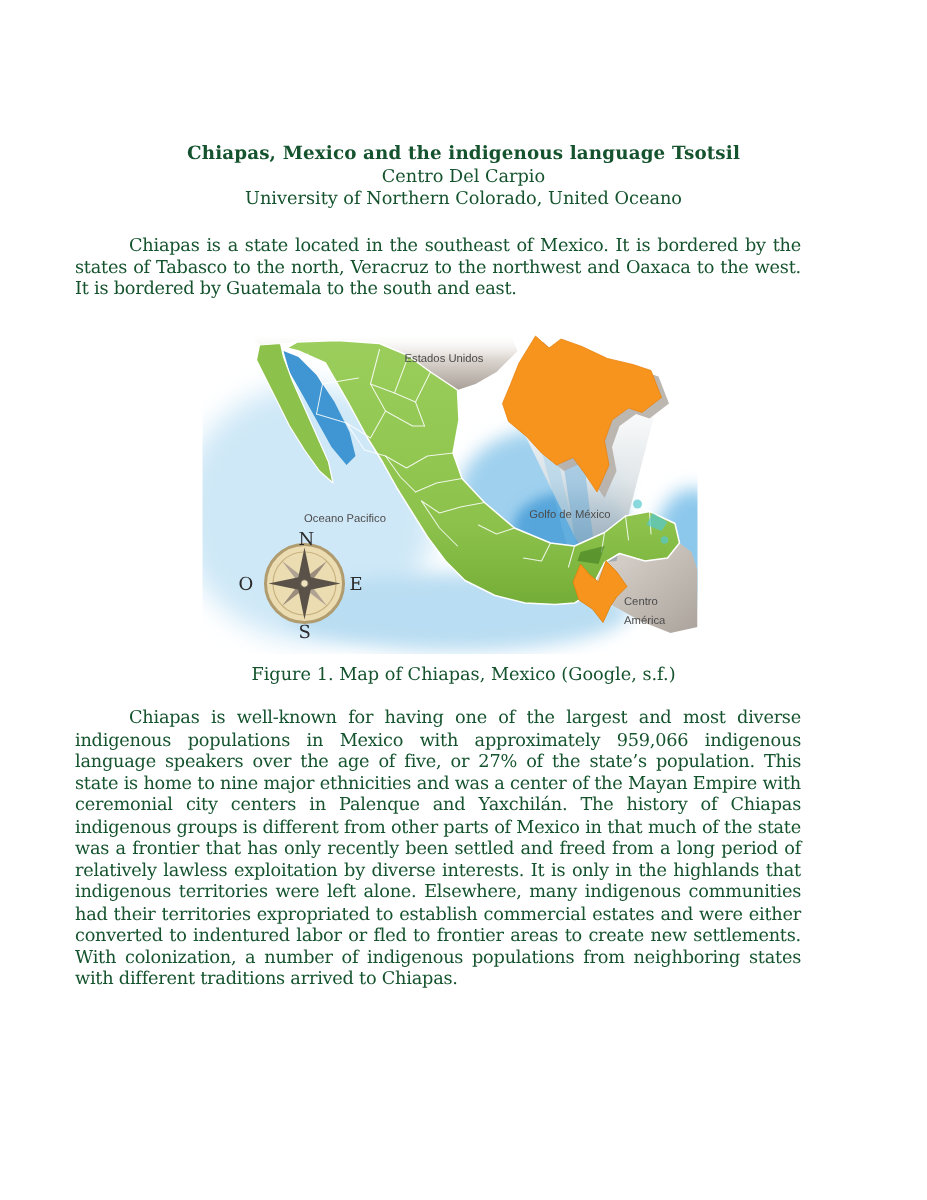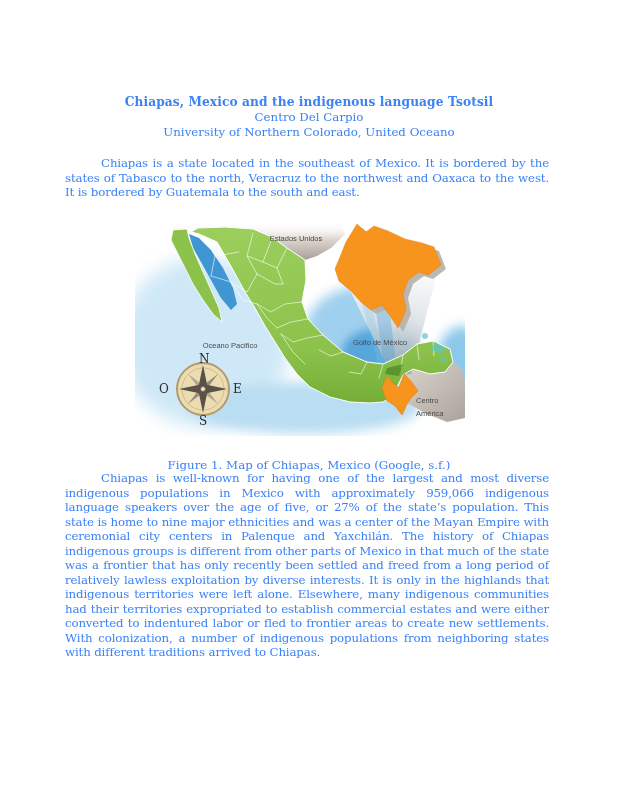--- a/index.html
+++ b/index.html
@@ -2,49 +2,49 @@
 <html><head>
 <meta charset="utf-8">
 <style>
   html,body{margin:0;padding:0;background:#ffffff;}
   .page{
     position:relative;
     width:618px;height:800px;
     background:#ffffff;
     overflow:hidden;
     font-family:"DejaVu Serif", serif;
-    color:#3b82f6;
+    color:#14532d;
   }
   .title-block{
     position:absolute;
     top:95px;left:65px;width:488px;
     text-align:center;
     line-height:15px;
     font-size:11.8px;
   }
   .doc-title{font-weight:bold;font-size:12.2px;letter-spacing:.1px;}
   .doc-author,.doc-affil{font-weight:normal;}
   .para{
     position:absolute;
-    left:65px;width:484px;
+    left:50px;width:484px;
     font-size:11.8px;
     line-height:14.5px;
     text-align:justify;
     text-indent:36px;
     letter-spacing:-0.15px;
   }
   .para1{top:156px;}
   .para2{top:471px;}
   .figure{
     position:absolute;
     top:222px;left:135px;width:330px;height:214px;
   }
   .caption{
     position:absolute;
-    top:458px;left:65px;width:488px;
+    top:442px;left:65px;width:488px;
     text-align:center;
     font-size:11.8px;
   }
   svg text.maplabel{
     font-family:"Liberation Sans", sans-serif;
     fill:#4a4a4a;
   }
   svg text.compassletter{
     font-family:"DejaVu Serif", serif;
     fill:#2b2b2b;

